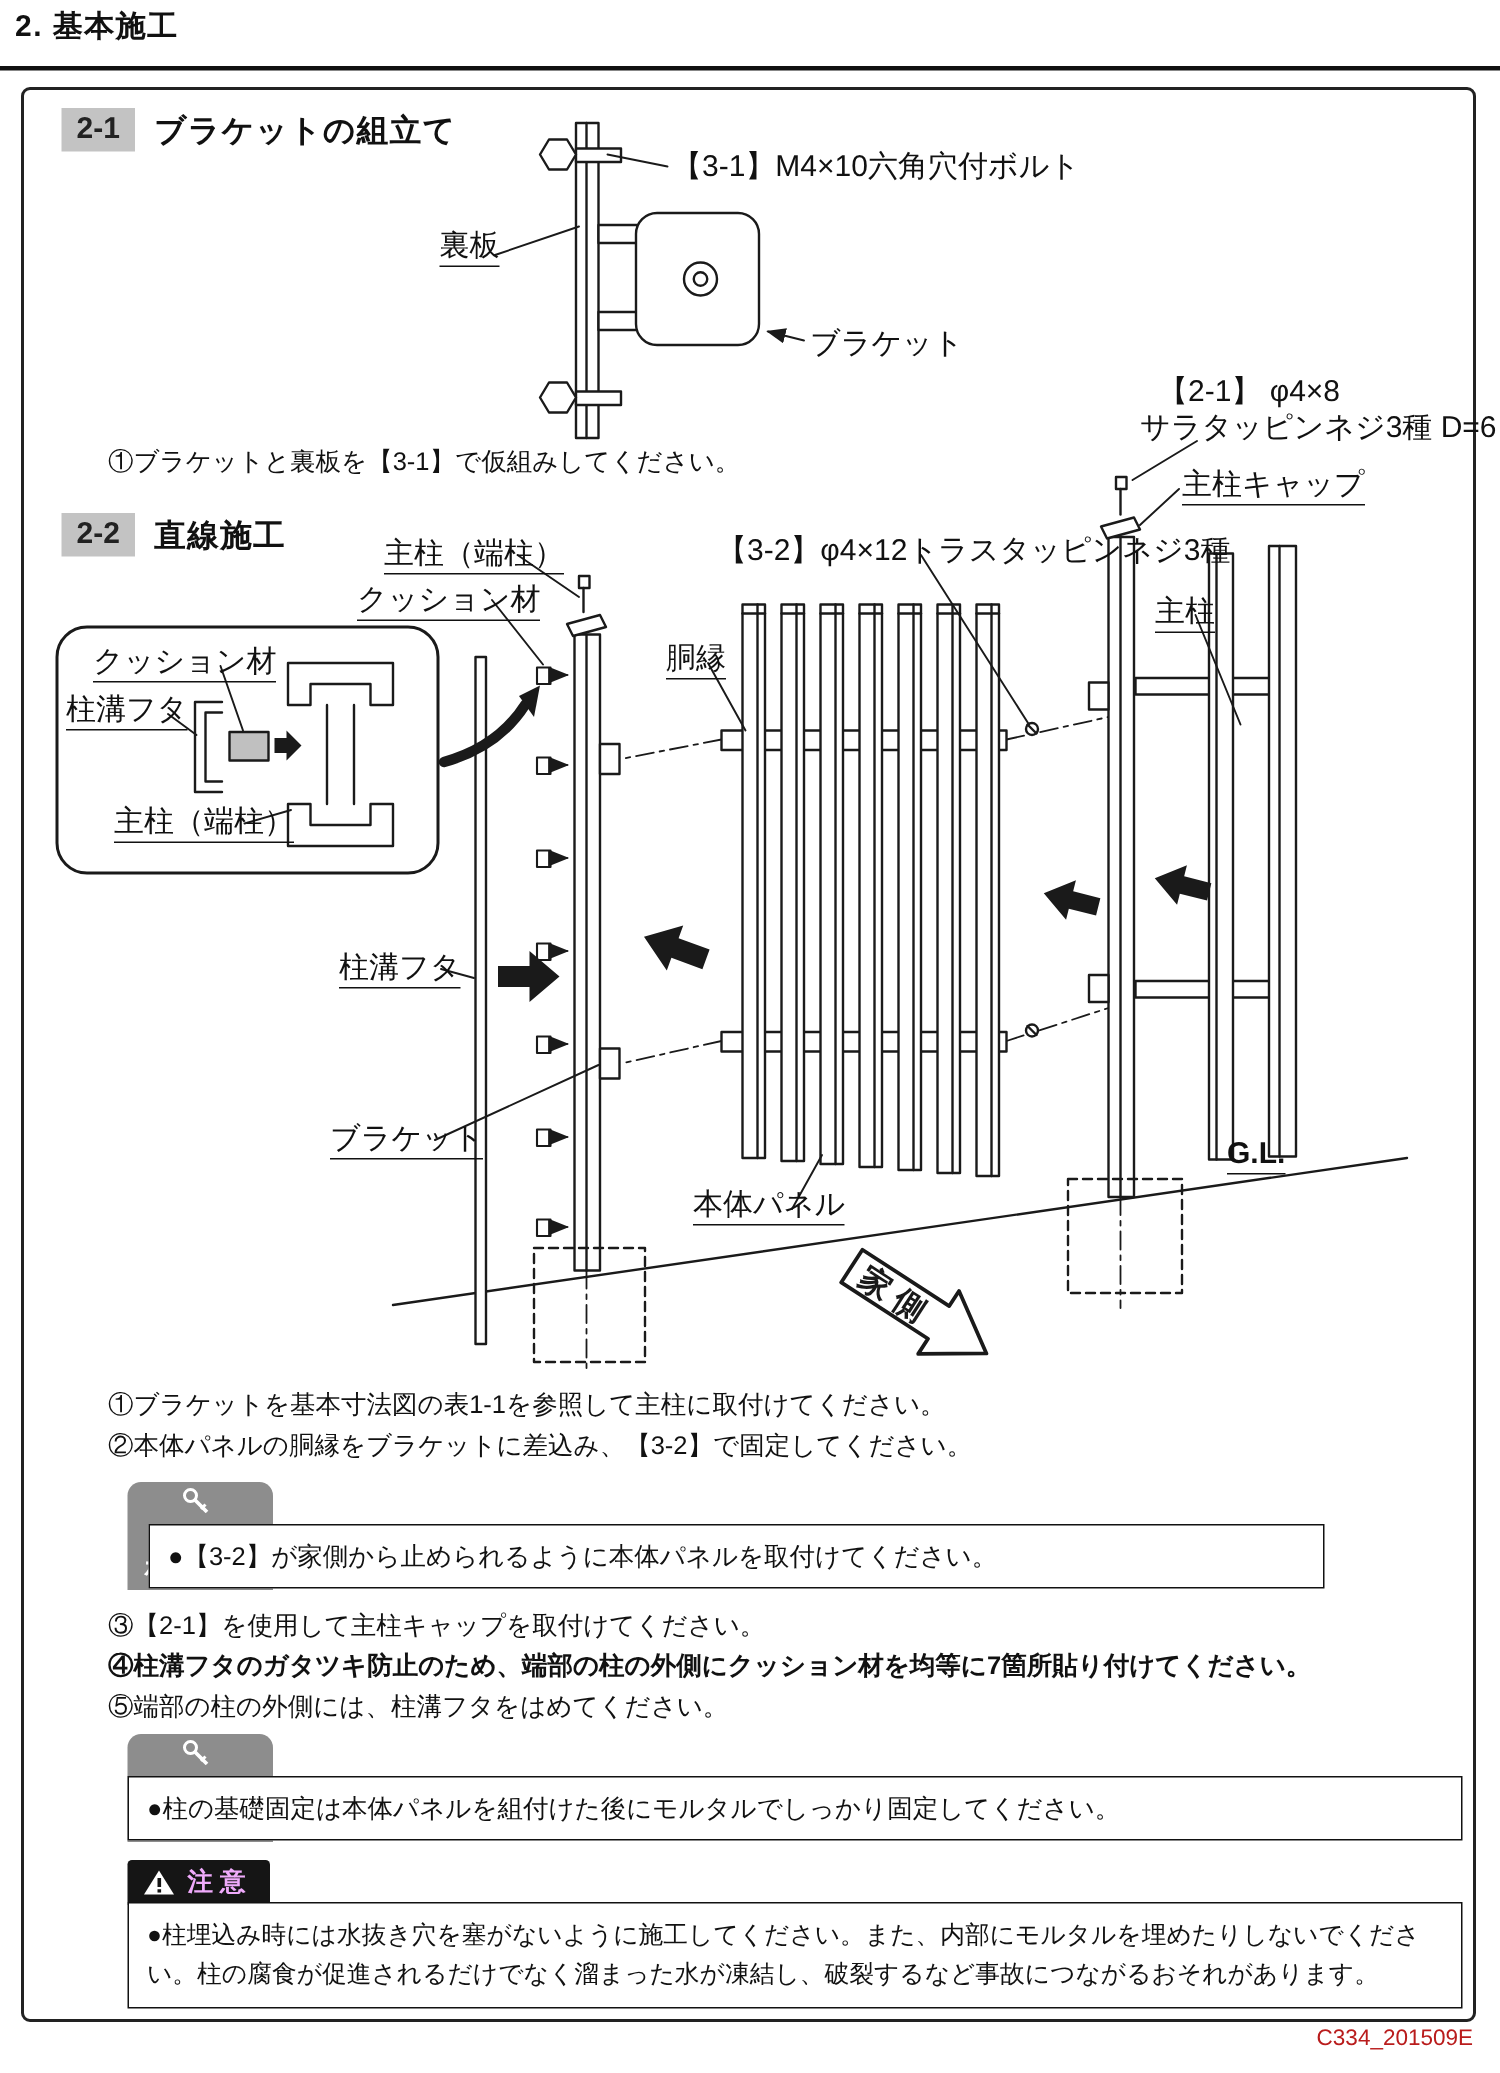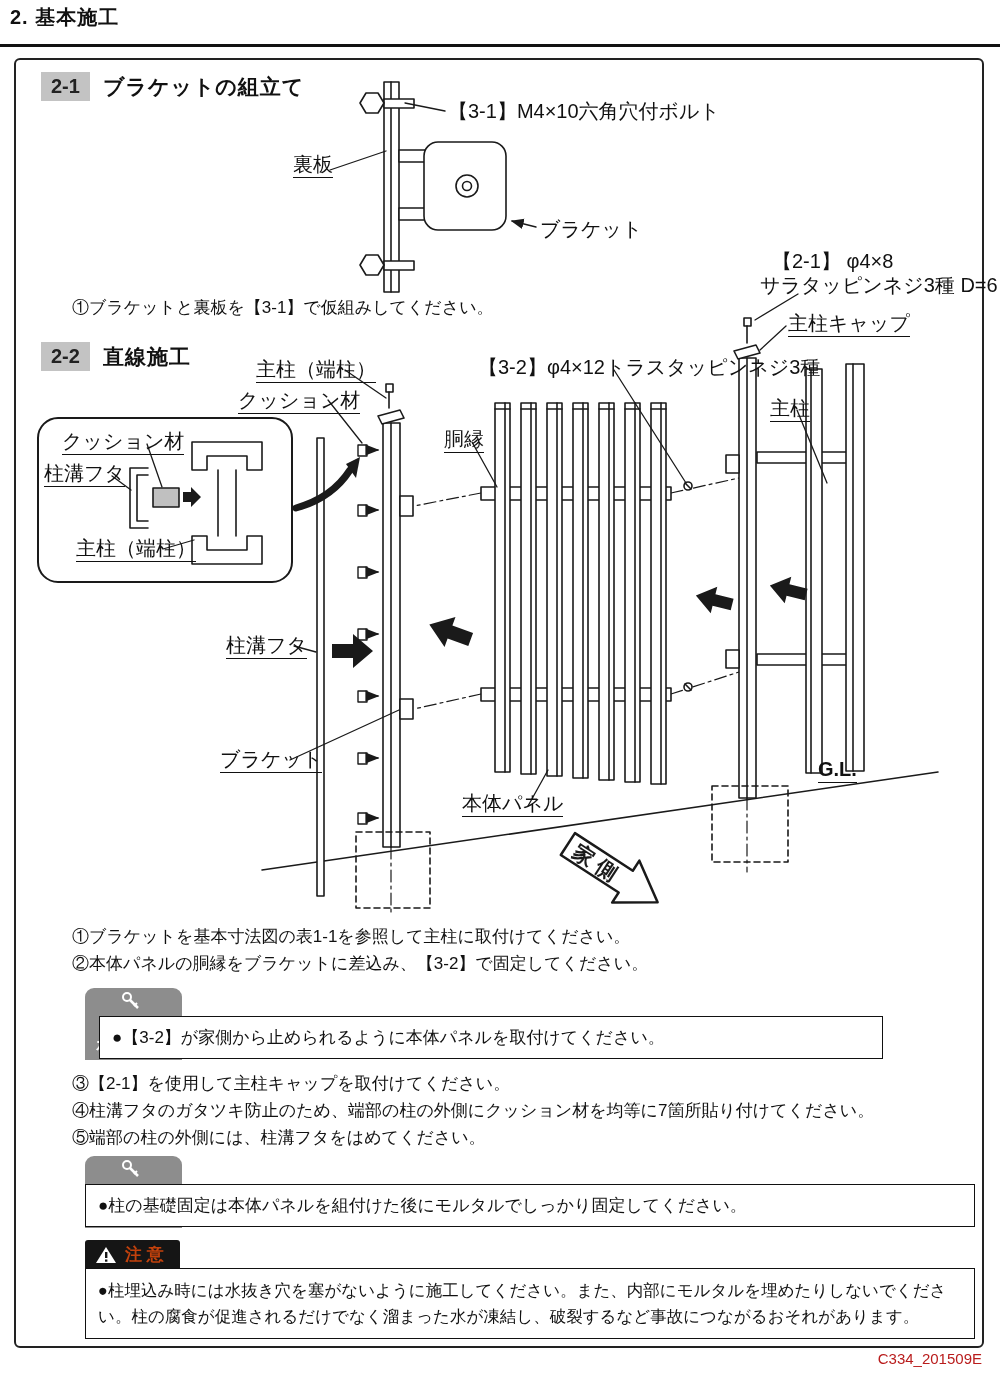--- a/index.html
+++ b/index.html
@@ -15,21 +15,21 @@
   .sec-title { font-weight:bold; font-size:21px; letter-spacing:1px; }
   .dlabel { position:absolute; font-size:20px; white-space:nowrap; line-height:1.15; }
   .u { border-bottom:1.5px solid #111; padding-bottom:1px; }
   .step { position:absolute; font-size:17px; white-space:nowrap; }
   svg.diagram { position:absolute; pointer-events:none; }
   .point-tab { position:absolute; display:inline-flex; align-items:center; gap:24px;
                background:#8d8d8d; color:#fff; font-weight:bold; font-size:17px;
                padding:3px 16px 4px 11px; border-radius:9px 9px 0 0;flex-direction:column; }
   .point-box { position:absolute; border:1.6px solid #111; padding:9px 12px; font-size:17px; background:#fff; }
   .caution-tab { position:absolute; display:inline-flex; align-items:center; gap:8px;
-                 background:#151515; color:#c2410c; font-weight:bold; font-size:17px;
+                 background:#151515; color:#f0abfc; font-weight:bold; font-size:17px;
                  padding:3px 16px 4px 10px; border-radius:3px 3px 0 0; }
   .caution-box { position:absolute; border:1.6px solid #111; padding:8px 12px; font-size:16.5px;
                  line-height:1.6; background:#fff; }
   .footer-code { position:absolute; right:18px; top:1350px; font-size:15px; color:#b91c1c; }
 </style>
 </head>
 <body>
 
 <div class="page">
 
@@ -282,21 +282,21 @@
       <line x1="9" y1="9" x2="17" y2="17" stroke="#fff" stroke-width="2.5"></line>
       <line x1="13" y1="15" x2="16" y2="12" stroke="#fff" stroke-width="2"></line>
     </svg>
     <span>ポイント</span>
   </div>
   <div class="point-box" style="left:99px; top:1016px; width:784px;">
     <span>●【3-2】が家側から止められるように本体パネルを取付けてください。</span>
   </div>
 
   <div class="step" style="left:72px; top:1072px;">③【2-1】を使用して主柱キャップを取付けてください。</div>
-  <div class="step" style="left:72px; top:1099px;">④柱溝フタのガタツキ防止のため、端部の柱の外側にクッション材を均等に7箇所貼り付けてください。</div>
+  <div class="step" style="left:72px; top:1099px;font-weight:bold;">④柱溝フタのガタツキ防止のため、端部の柱の外側にクッション材を均等に7箇所貼り付けてください。</div>
   <div class="step" style="left:72px; top:1126px;">⑤端部の柱の外側には、柱溝フタをはめてください。</div>
 
   <div class="point-tab" style="left:85px; top:1156px;">
     <svg width="20" height="18" viewBox="0 0 20 18">
       <circle cx="6" cy="6" r="4" fill="none" stroke="#fff" stroke-width="2"></circle>
       <line x1="9" y1="9" x2="17" y2="17" stroke="#fff" stroke-width="2.5"></line>
       <line x1="13" y1="15" x2="16" y2="12" stroke="#fff" stroke-width="2"></line>
     </svg>
     <span>ポイント</span>
   </div>

